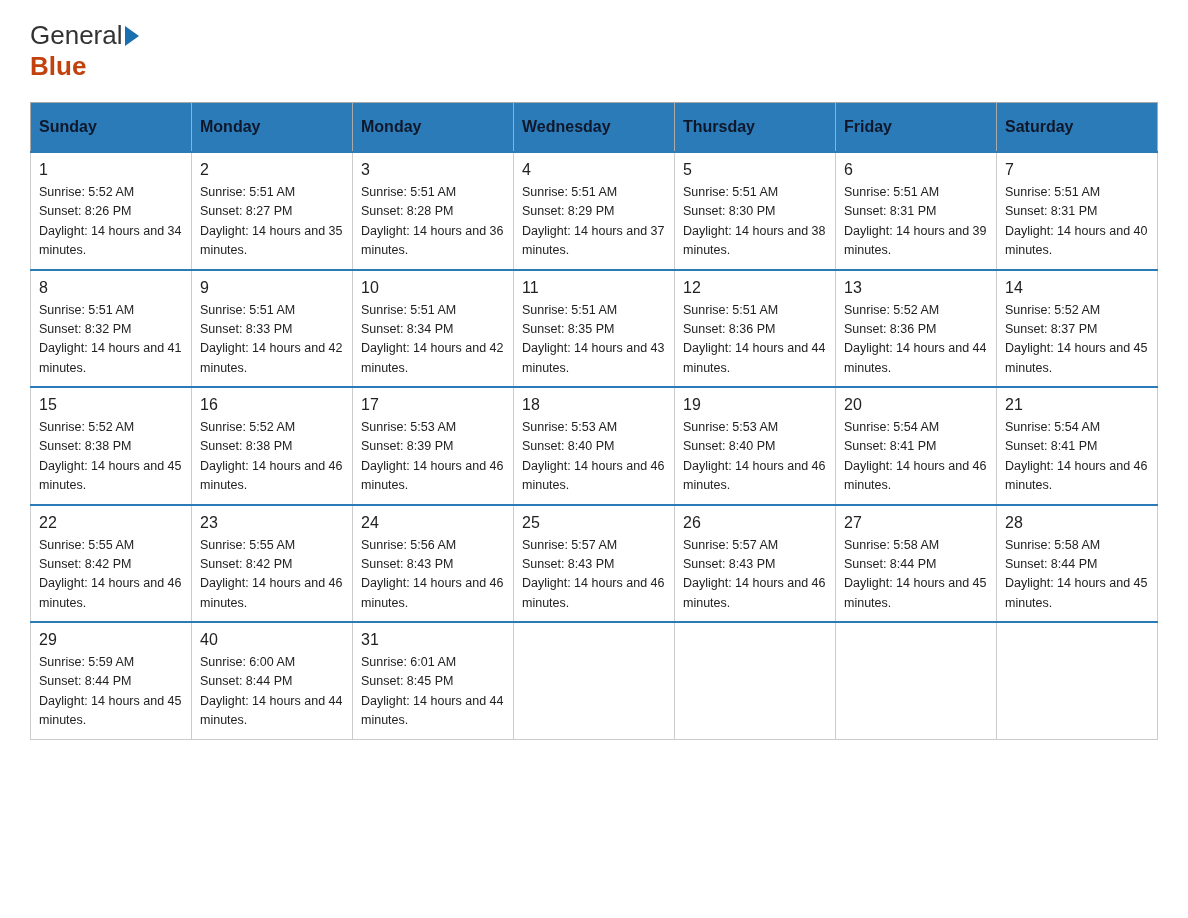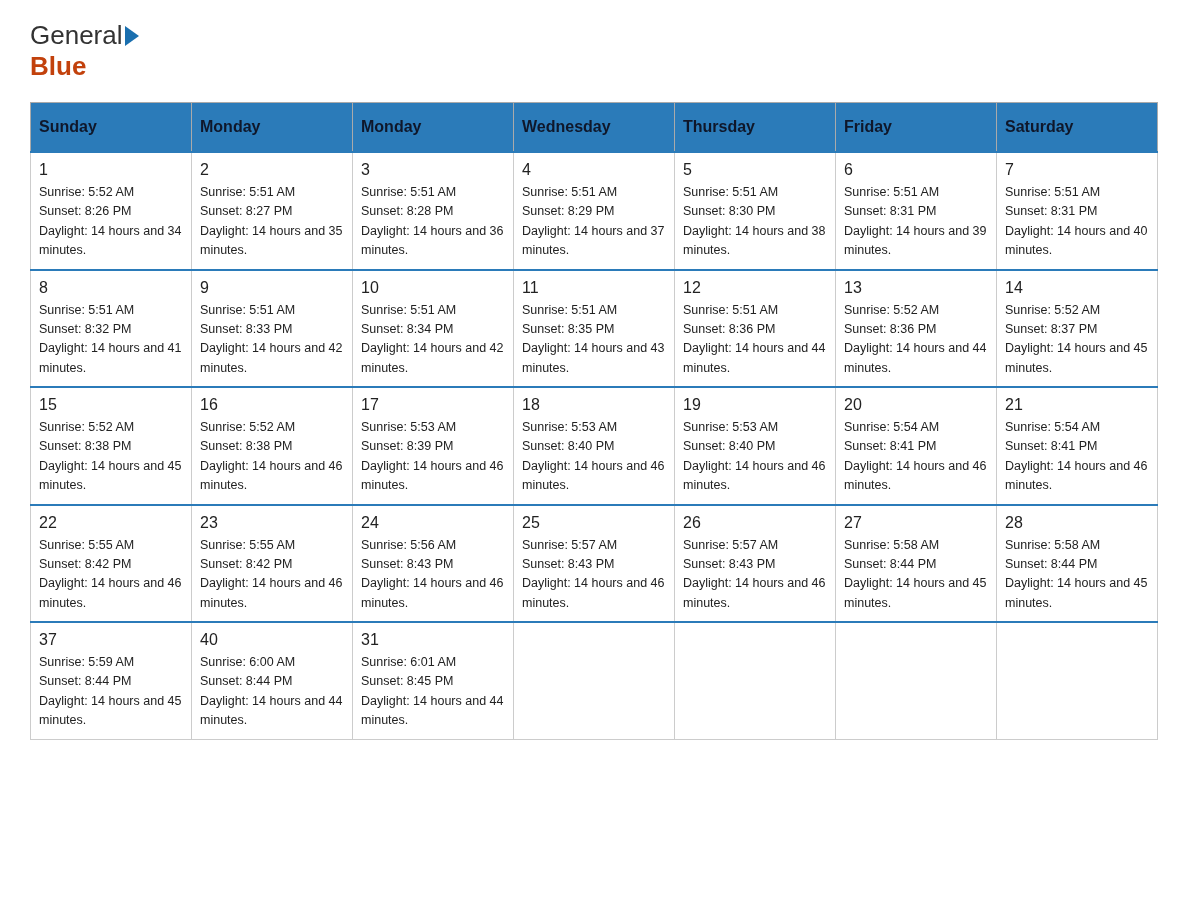--- a/index.html
+++ b/index.html
@@ -234,21 +234,21 @@
           <span class="day-num">27</span>
           <div class="day-info">Sunrise: 5:58 AM<br>Sunset: 8:44 PM<br>Daylight: 14 hours and 45 minutes.</div>
         </td>
         <td>
           <span class="day-num">28</span>
           <div class="day-info">Sunrise: 5:58 AM<br>Sunset: 8:44 PM<br>Daylight: 14 hours and 45 minutes.</div>
         </td>
       </tr>
       <tr class="week-row">
         <td>
-          <span class="day-num">37</span>
+          <span class="day-num">29</span>
           <div class="day-info">Sunrise: 5:59 AM<br>Sunset: 8:44 PM<br>Daylight: 14 hours and 45 minutes.</div>
         </td>
         <td>
           <span class="day-num">40</span>
           <div class="day-info">Sunrise: 6:00 AM<br>Sunset: 8:44 PM<br>Daylight: 14 hours and 44 minutes.</div>
         </td>
         <td>
           <span class="day-num">31</span>
           <div class="day-info">Sunrise: 6:01 AM<br>Sunset: 8:45 PM<br>Daylight: 14 hours and 44 minutes.</div>
         </td>

